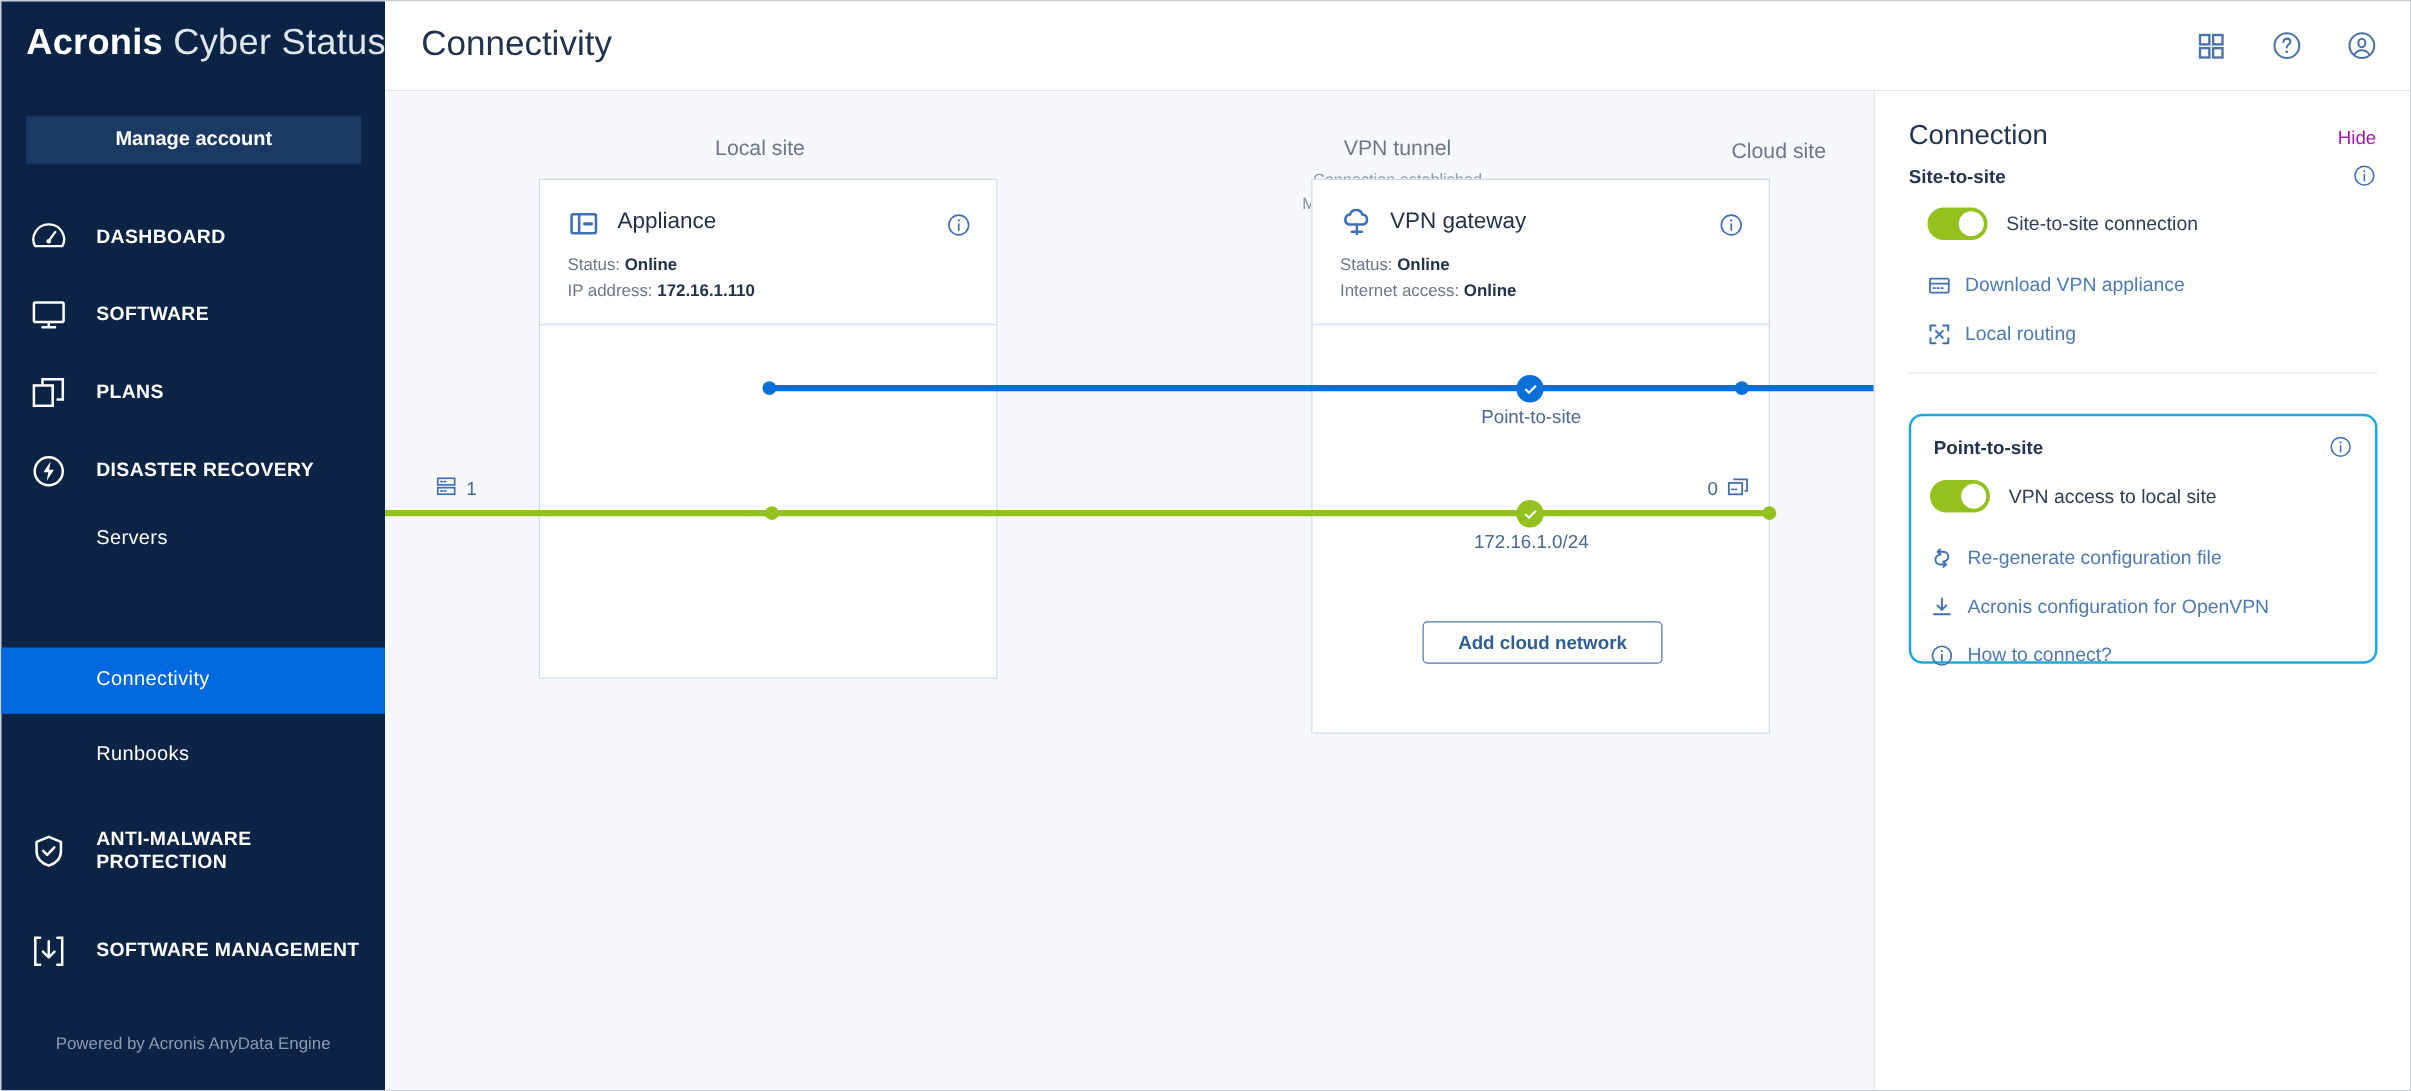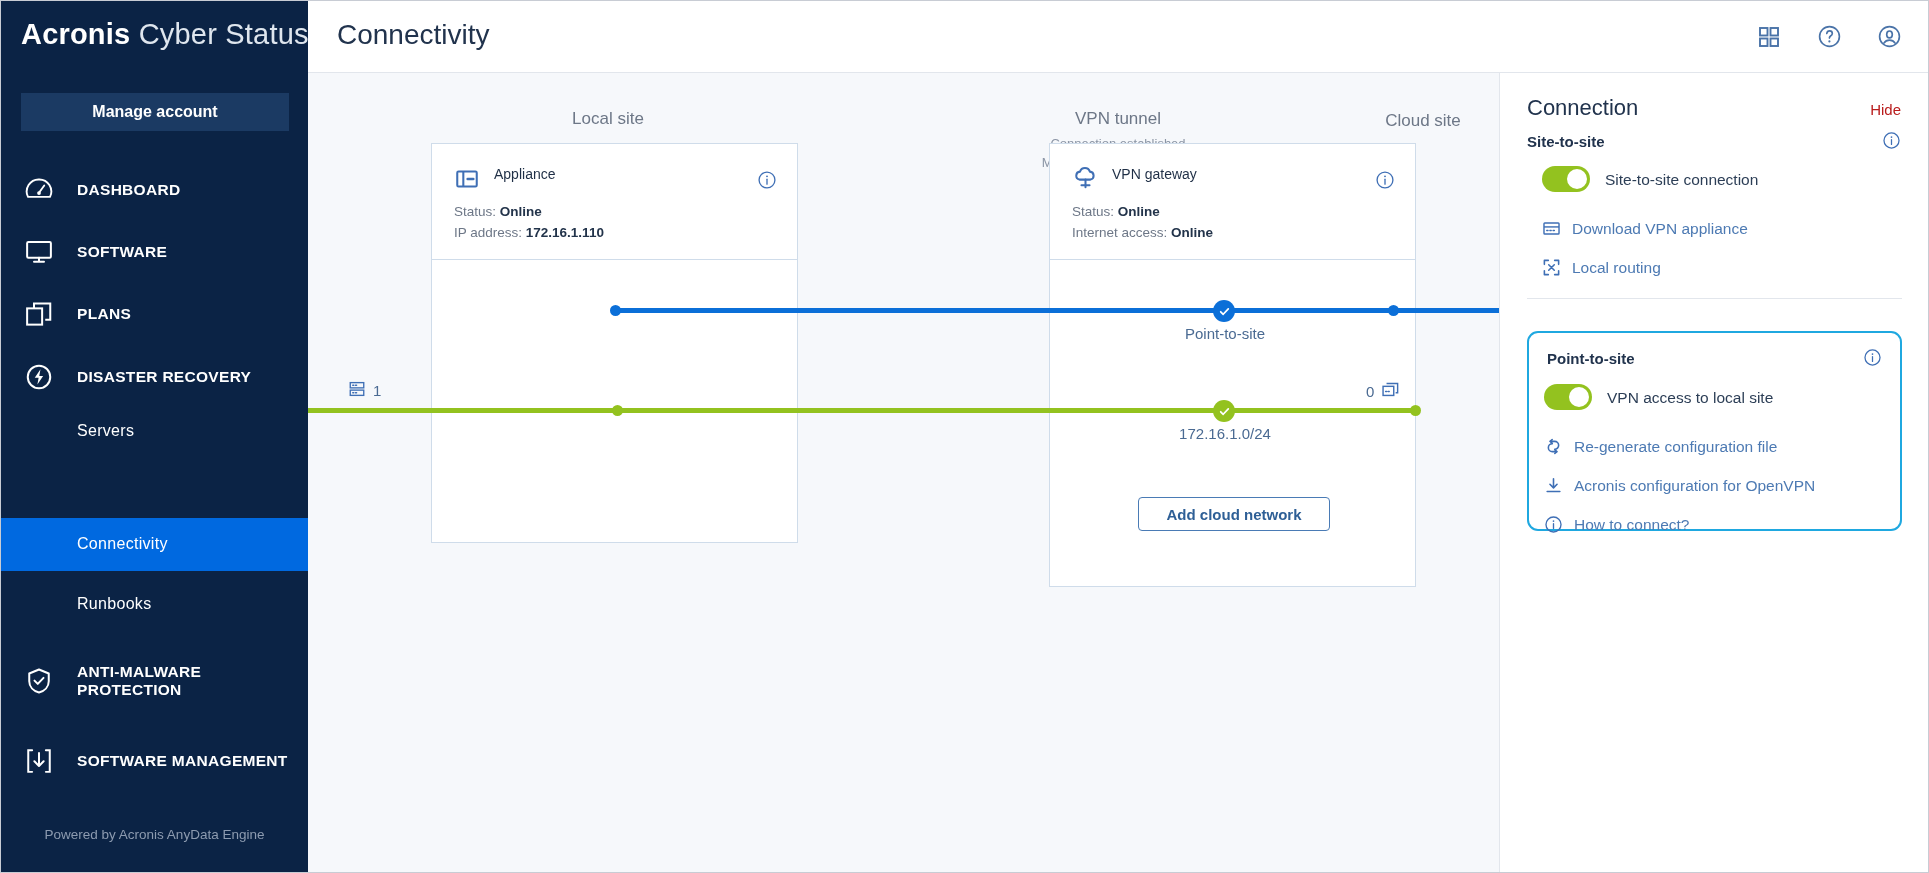--- a/index.html
+++ b/index.html
@@ -107,21 +107,21 @@
     background: #ffffff;
     border: 1px solid #cfdcea;
   }
   .site-card .card-head {
     position: absolute; left: 0; top: 0; right: 0; height: 116px;
     border-bottom: 1px solid #cfdcea;
   }
   .card-icon { position: absolute; left: 22px; top: 22px; width: 26px; height: 26px; }
   .card-title {
     position: absolute; left: 62px; top: 22px;
-    font-size: 14px; color: #1f2f46;
+    font-size: 18px; color: #1f2f46;
   }
   .card-info-icon { position: absolute; right: 20px; top: 26px; width: 20px; height: 20px; cursor:pointer; }
   .card-kv { position: absolute; font-size: 13.5px; color: #6d7787; white-space: nowrap; }
   .card-kv b { color: #22334a; font-weight: 700; }
 
   .add-btn {
     position: absolute;
     border: 1px solid #4a7bb5; border-radius: 4px;
     background: #ffffff; color: #2e5f96;
     font-size: 15px; font-weight: 700;
@@ -149,21 +149,21 @@
     position: absolute; right: 0; top: 72px;
     width: 429px; height: 800px;
     background: #ffffff;
     border-left: 1px solid #e2e6ec;
   }
   .props-head {
     position: absolute; left: 27px; top: 22px; right: 27px;
     display: flex; align-items: baseline; justify-content: space-between;
   }
   .props-title { font-size: 22px; color: #21334d; }
-  .props-hide { font-size: 15px; color: #b91c1c; cursor: pointer; }
+  .props-hide { font-size: 15px; color: #a21caf; cursor: pointer; }
 
   .sec-title {
     position: absolute; font-size: 15px; font-weight: 700; color: #21334d;
   }
   .sec-info { position: absolute; width: 19px; height: 19px; cursor: pointer; }
 
   .toggle {
     position: absolute; width: 48px; height: 26px; border-radius: 13px;
     background: #93c21f; cursor: pointer;
   }

